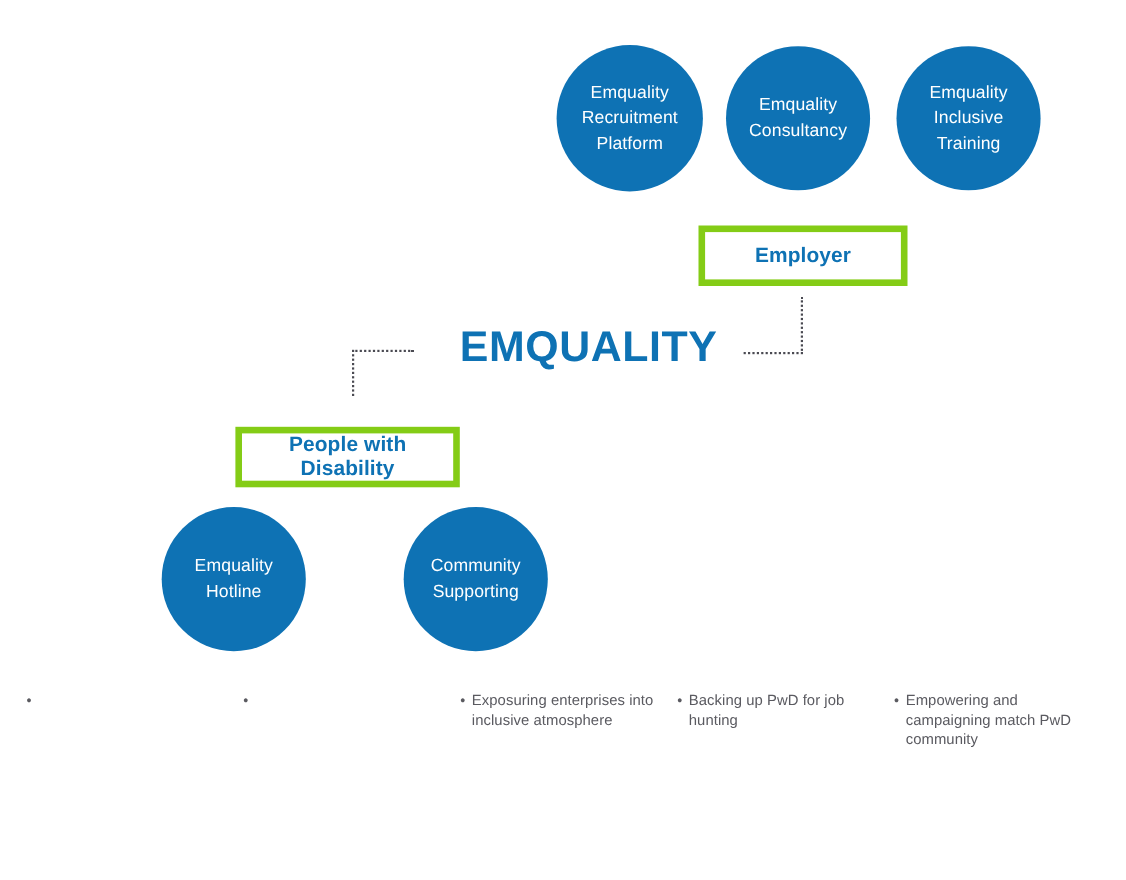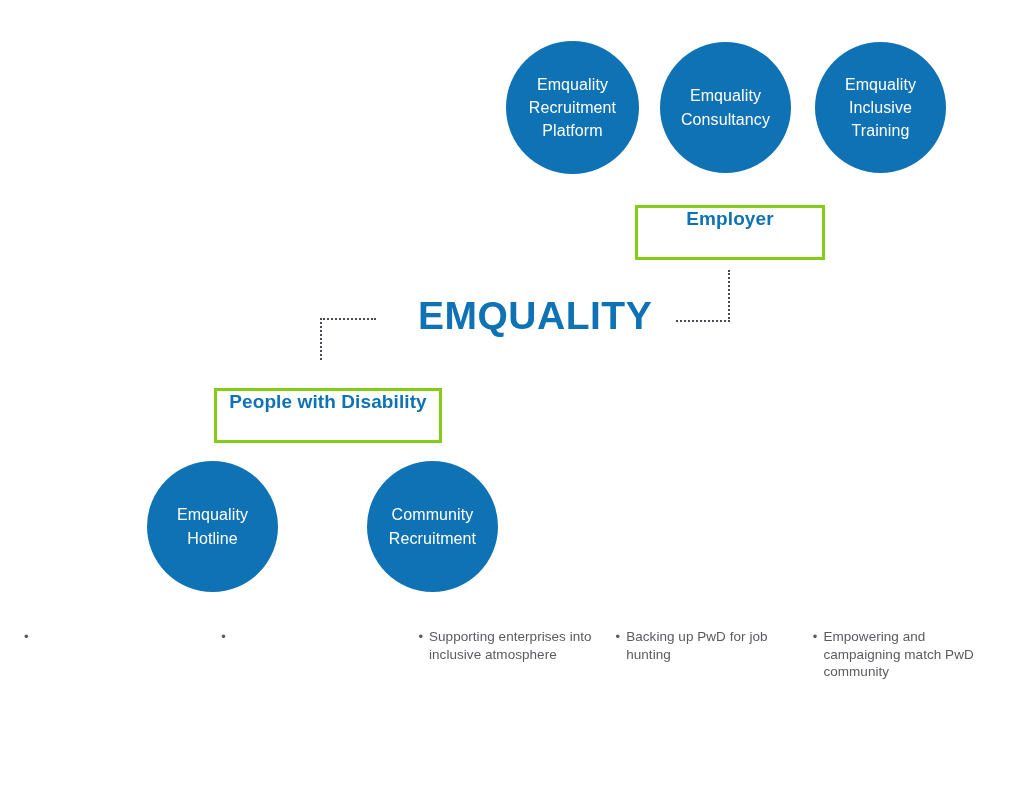--- a/index.html
+++ b/index.html
@@ -44,34 +44,35 @@
   #circle-recruitment { left: 506px; top: 41px;  width: 133px; height: 133px; }
   #circle-consultancy { left: 660px; top: 42px;  width: 131px; height: 131px; }
   #circle-training    { left: 815px; top: 42px;  width: 131px; height: 131px; }
   #circle-hotline     { left: 147px; top: 461px; width: 131px; height: 131px; }
   #circle-community   { left: 367px; top: 461px; width: 131px; height: 131px; }
 
   
   .node-box {
     position: absolute;
     background: #ffffff;
-    border: 3px solid #84cc16;
+    border: 6px solid #84cc16;
     box-sizing: border-box;
     display: flex;
+    align-items: center;
     justify-content: center;
   }
   .node-box .box-label {
     color: #0E72B4;
     font-weight: bold;
     font-size: 19px;
     letter-spacing: 0.1px;
     text-align: center;
   }
   #box-employer { left: 635px; top: 205px; width: 190px; height: 55px; }
-  #box-pwd      { left: 214px; top: 388px; width: 228px; height: 55px; }
+  #box-pwd      { left: 214px; top: 388px; width: 204px; height: 55px; }
 
   
   #center-title {
     position: absolute;
     left: 418px;
     top: 296px;
     color: #0E72B4;
     font-size: 39px;
     font-weight: bold;
     letter-spacing: 0.5px;
@@ -176,36 +177,36 @@
     <span class="box-label">People with Disability</span>
   </div>
 
   <div class="node-circle" id="circle-hotline">
     <span class="circle-label">Emquality
 Hotline</span>
   </div>
 
   <div class="node-circle" id="circle-community">
     <span class="circle-label">Community
-Recruitment</span>
+Supporting</span>
   </div>
 
   <div id="bullet-row">
 
     <div class="bullet-item">
       <span class="bullet-marker">•</span>
     </div>
 
     <div class="bullet-item">
       <span class="bullet-marker">•</span>
     </div>
 
     <div class="bullet-item">
       <span class="bullet-marker">•</span>
-      <span class="bullet-text">Supporting enterprises into inclusive atmosphere</span>
+      <span class="bullet-text">Exposuring enterprises into inclusive atmosphere</span>
     </div>
 
     <div class="bullet-item">
       <span class="bullet-marker">•</span>
       <span class="bullet-text">Backing up PwD for job hunting</span>
     </div>
 
     <div class="bullet-item">
       <span class="bullet-marker">•</span>
       <span class="bullet-text">Empowering and campaigning match PwD community</span>

